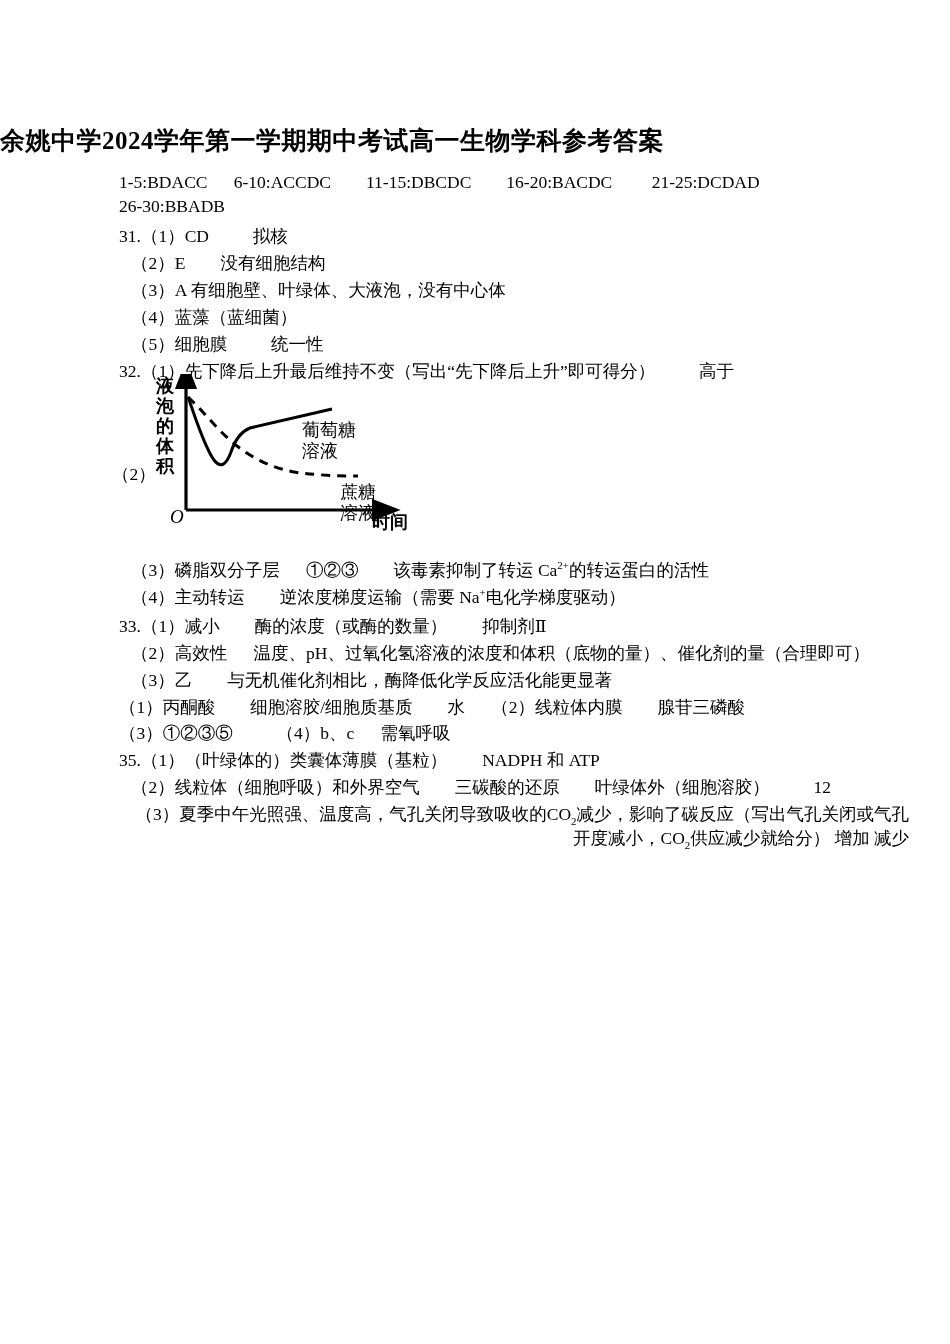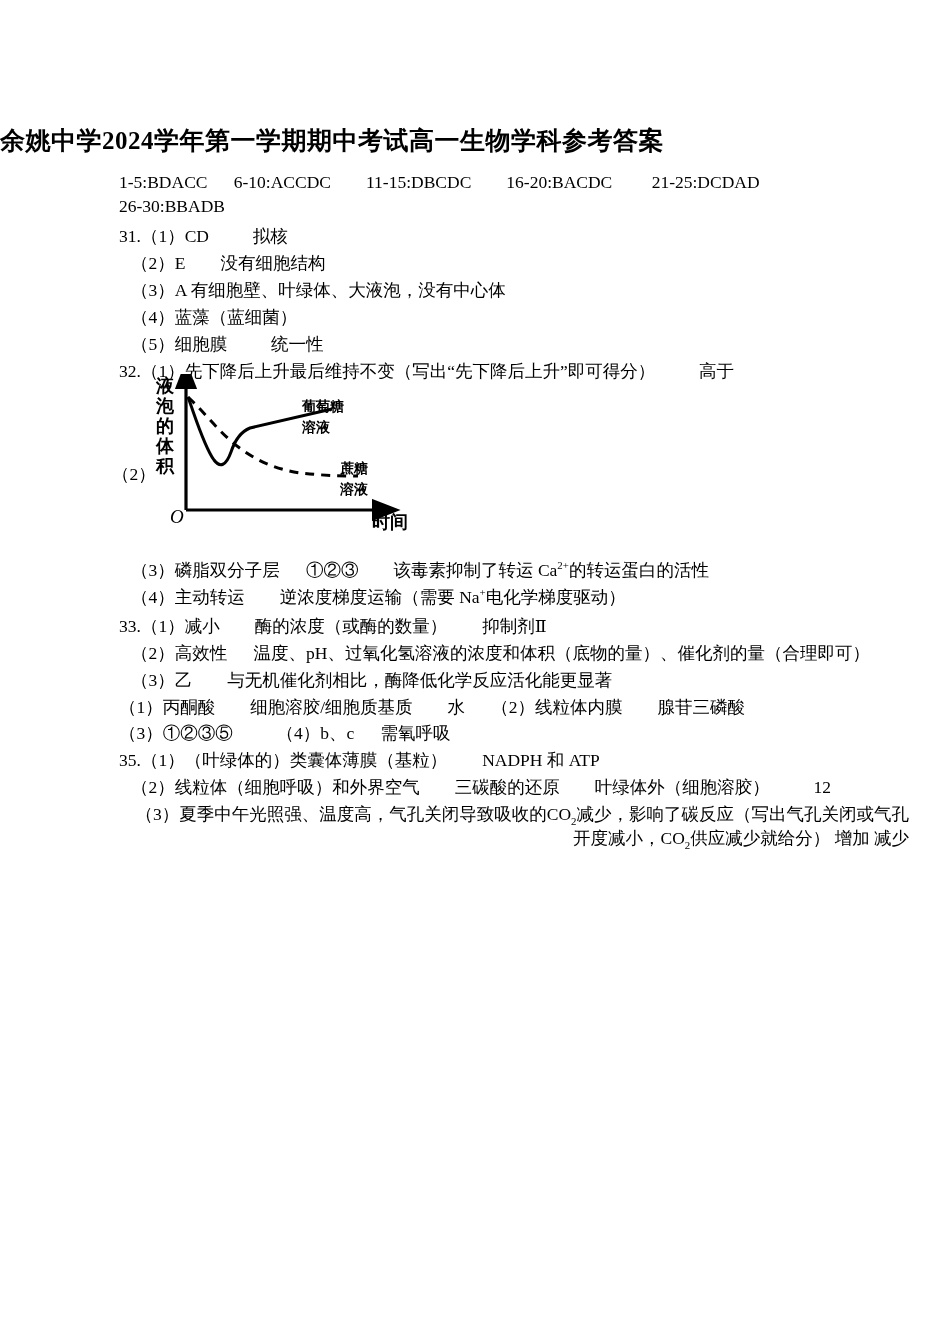--- a/index.html
+++ b/index.html
@@ -79,24 +79,25 @@
     letter-spacing: 0;
   }
   .ylabel span { display: block; }
   .chart-svg {
     position: absolute;
     left: 48px;
     top: 0px;
   }
   .curve-label {
     position: absolute;
-    font-size: 14px;
-    font-weight: bold;
+    font-size: 18px;
+    font-weight: normal;
     line-height: 21px;
     white-space: pre;
+    margin-top: 24px;
   }
   .label-glucose { left: 190px; top: 22px; }
   .label-sucrose { left: 228px; top: 84px; text-align: right; }
   .axis-x-label {
     position: absolute;
     left: 222px;
     top: 136px;
     font-size: 18px;
     font-weight: bold;
     white-space: pre;

